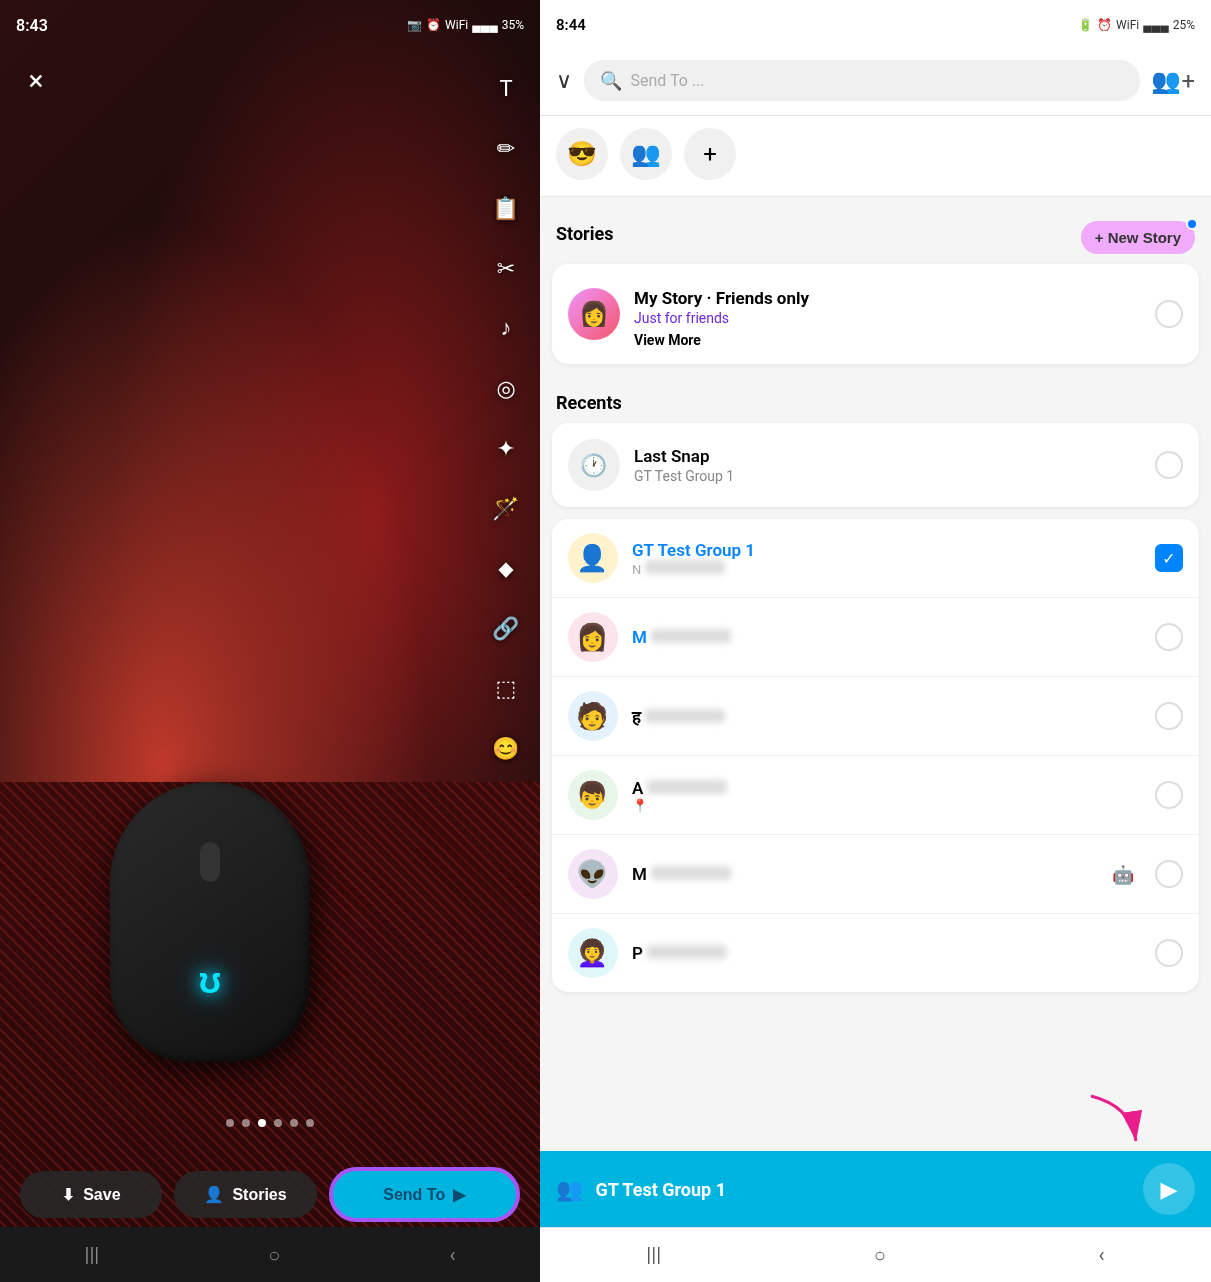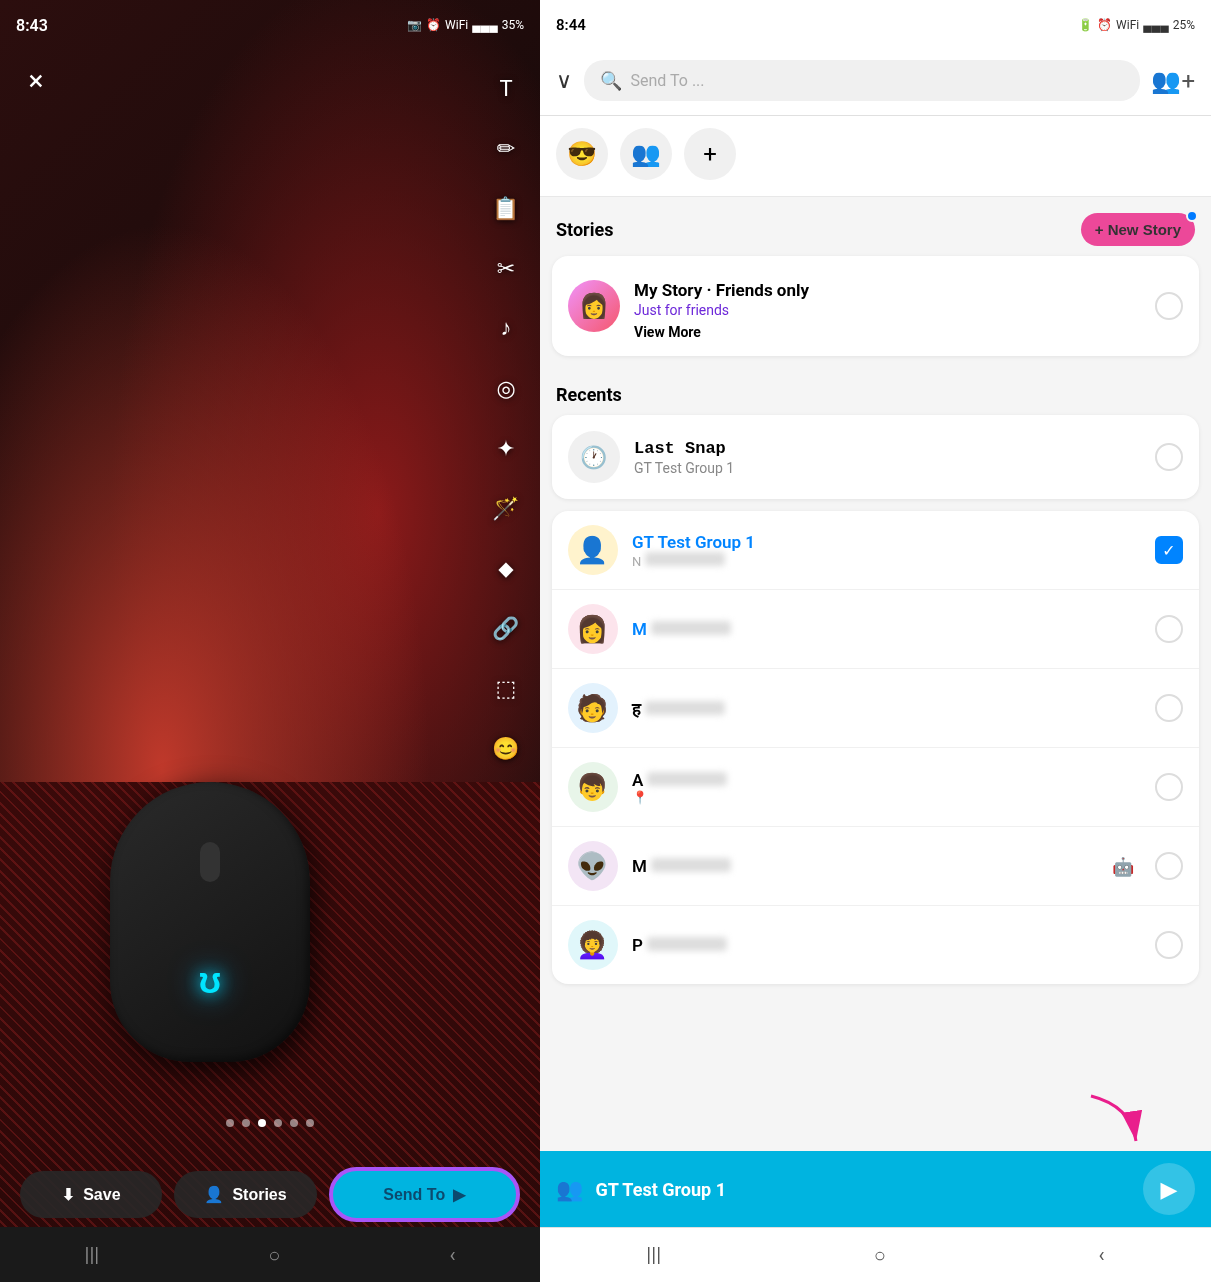--- a/index.html
+++ b/index.html
@@ -357,32 +357,33 @@
       padding: 16px 16px 10px;
     }
 
     .section-title {
       font-size: 18px;
       font-weight: 700;
       color: #000;
     }
 
     .new-story-btn {
-      background: #ec4899;
+      background: #f0abfc;
       border: none;
       border-radius: 20px;
       padding: 8px 14px;
       font-size: 15px;
       font-weight: 600;
       color: #333;
       cursor: pointer;
       display: flex;
       align-items: center;
       gap: 4px;
       position: relative;
+      margin-top: 8px;
     }
 
     .new-story-dot {
       position: absolute;
       top: -3px;
       right: -3px;
       width: 12px;
       height: 12px;
       background: #007AFF;
       border-radius: 50%;
@@ -471,21 +472,20 @@
 
     .recent-info {
       flex: 1;
     }
 
     .recent-name {
       font-size: 17px;
       font-weight: 600;
       color: #000;
       margin-bottom: 2px;
-      font-family: Liberation Mono, monospace;
     }
 
     .recent-sub {
       font-size: 14px;
       color: #888;
     }
 
     
     .contact-list {
       background: #fff;

